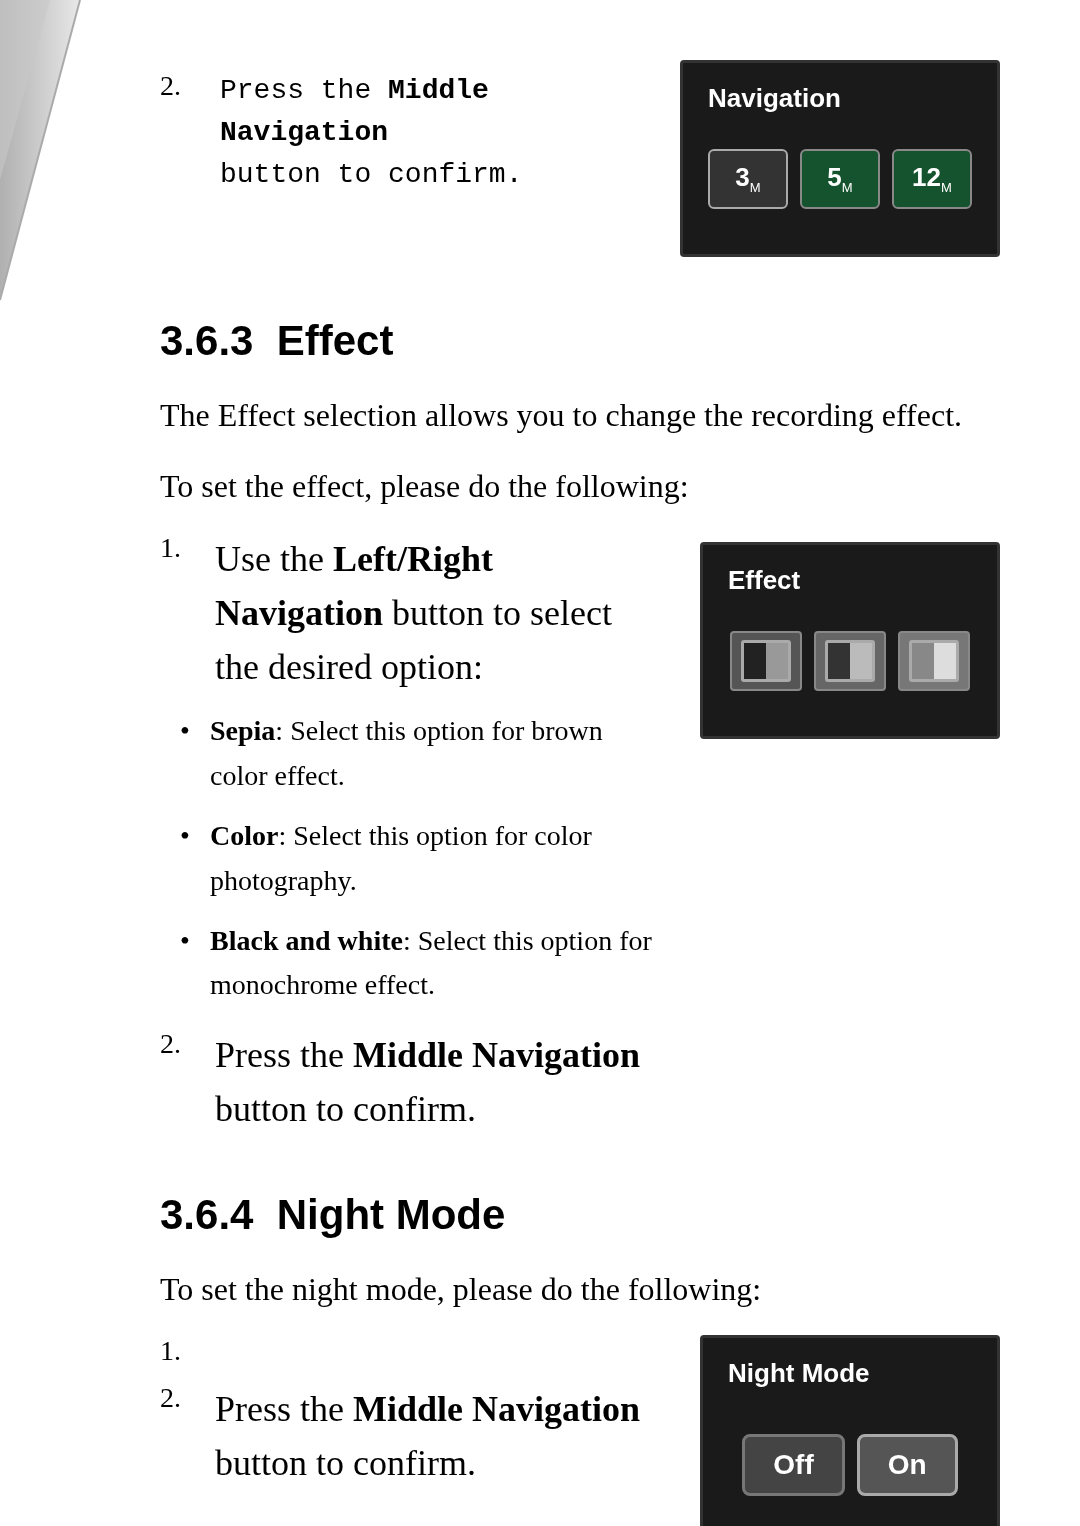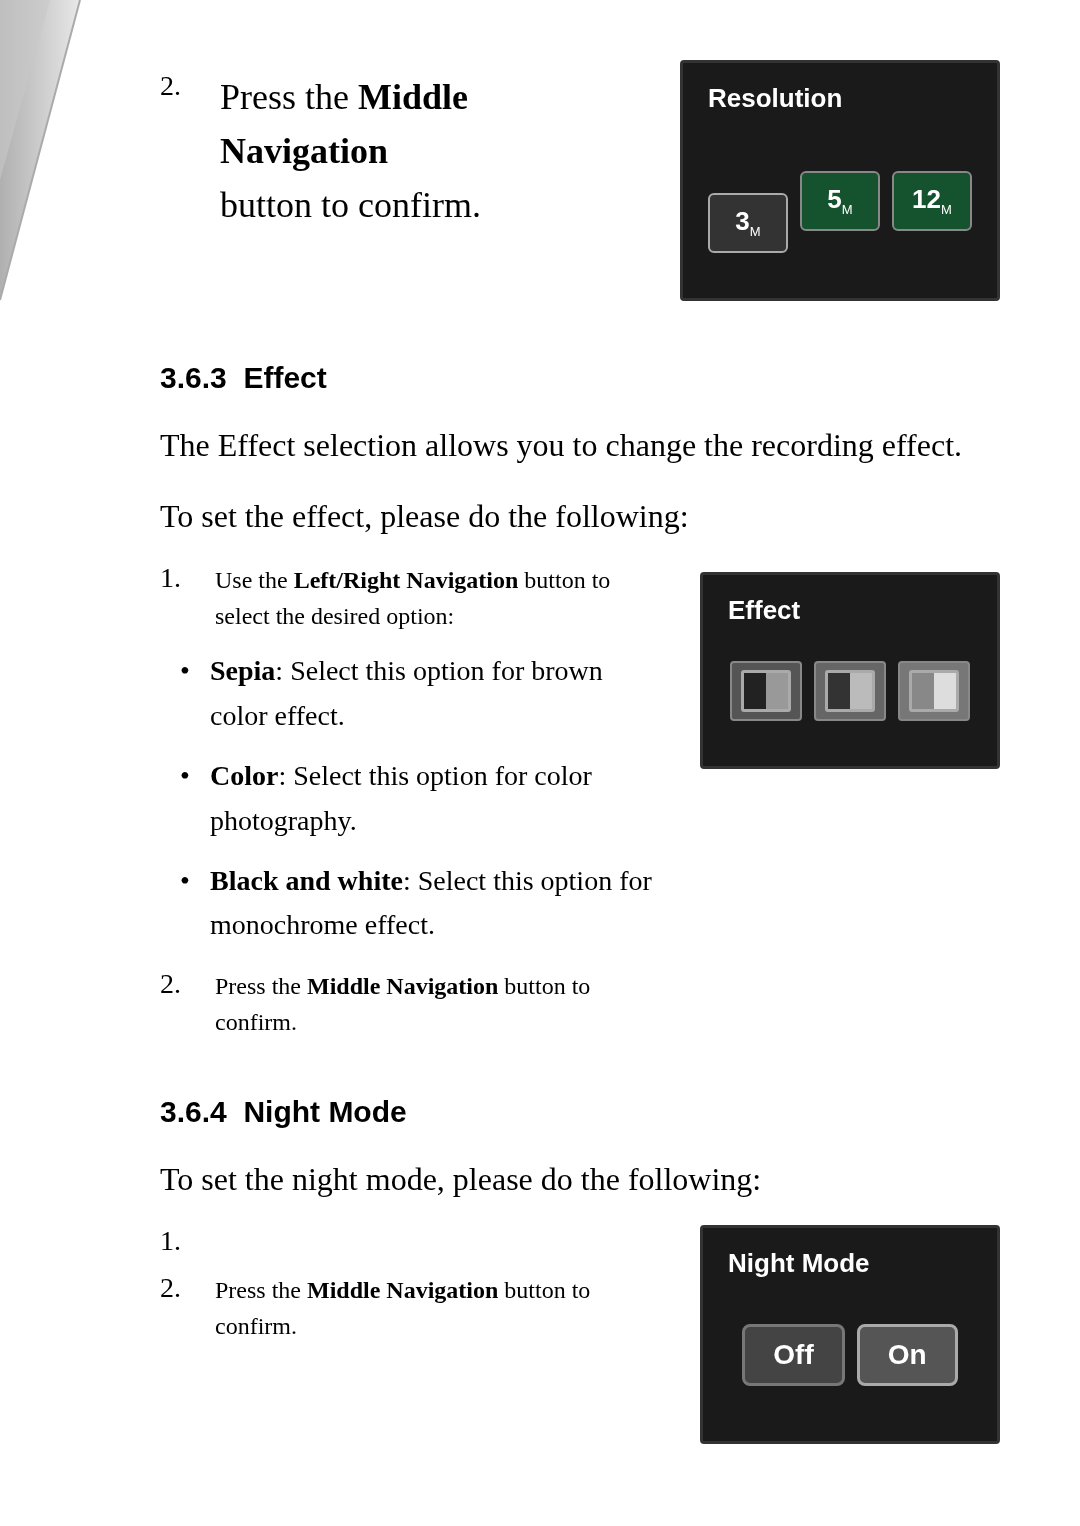--- a/index.html
+++ b/index.html
@@ -55,22 +55,23 @@
       gap: 20px;
       margin-bottom: 20px;
     }
 
     .step-number {
       min-width: 40px;
       font-size: 28px;
     }
 
     .step-content {
-      font-size: 36px;
+      font-size: 28px;
       line-height: 1.5;
+      font-family: Liberation Mono, monospace;
     }
 
     
     .screen-box {
       background: #1a1a1a;
       border: 3px solid #333;
       border-radius: 4px;
       padding: 20px 25px 30px 25px;
       min-width: 300px;
       max-width: 340px;
@@ -105,37 +106,36 @@
       color: #ffffff;
       font-size: 22px;
       font-weight: bold;
       font-family: Arial, sans-serif;
       position: relative;
     }
 
     .res-btn.active {
       background: #333;
       border-color: #aaa;
-      margin-top: 44px;
     }
 
     .res-label {
       font-size: 26px;
       font-weight: bold;
     }
 
     .res-sub {
       font-size: 13px;
       font-weight: normal;
       vertical-align: sub;
     }
 
     
     .section-header {
-      font-size: 30px;
+      font-size: 42px;
       font-weight: bold;
       margin-bottom: 25px;
       margin-top: 10px;
       font-family: Arial, sans-serif;
     }
 
     
     .body-text {
       font-size: 32px;
       line-height: 1.6;
@@ -221,21 +221,21 @@
       gap: 20px;
       margin-bottom: 15px;
     }
 
     .step-num {
       min-width: 35px;
       font-size: 28px;
     }
 
     .inline-step {
-      font-size: 24px;
+      font-size: 36px;
       line-height: 1.5;
     }
   </style>
 </head>
 <body>
 
 <div class="corner-decoration">
   <svg viewBox="0 0 120 400" xmlns="http://www.w3.org/2000/svg">
     <defs>
       <linearGradient id="grad1" x1="0%" y1="0%" x2="100%" y2="0%">
@@ -258,21 +258,21 @@
     <div class="top-text">
       <div class="step-item">
         <span class="step-number">2.</span>
         <span class="step-content">
           Press the <strong>Middle Navigation</strong>
           <br>button to confirm.
         </span>
       </div>
     </div>
     <div class="screen-box">
-      <div class="screen-title">Resolution</div>
+      <div class="screen-title">Navigation</div>
       <div class="screen-buttons">
         <div class="res-btn active">
           <span class="res-label">3<span class="res-sub">M</span></span>
         </div>
         <div class="res-btn">
           <span class="res-label">5<span class="res-sub">M</span></span>
         </div>
         <div class="res-btn">
           <span class="res-label">12<span class="res-sub">M</span></span>
         </div>

